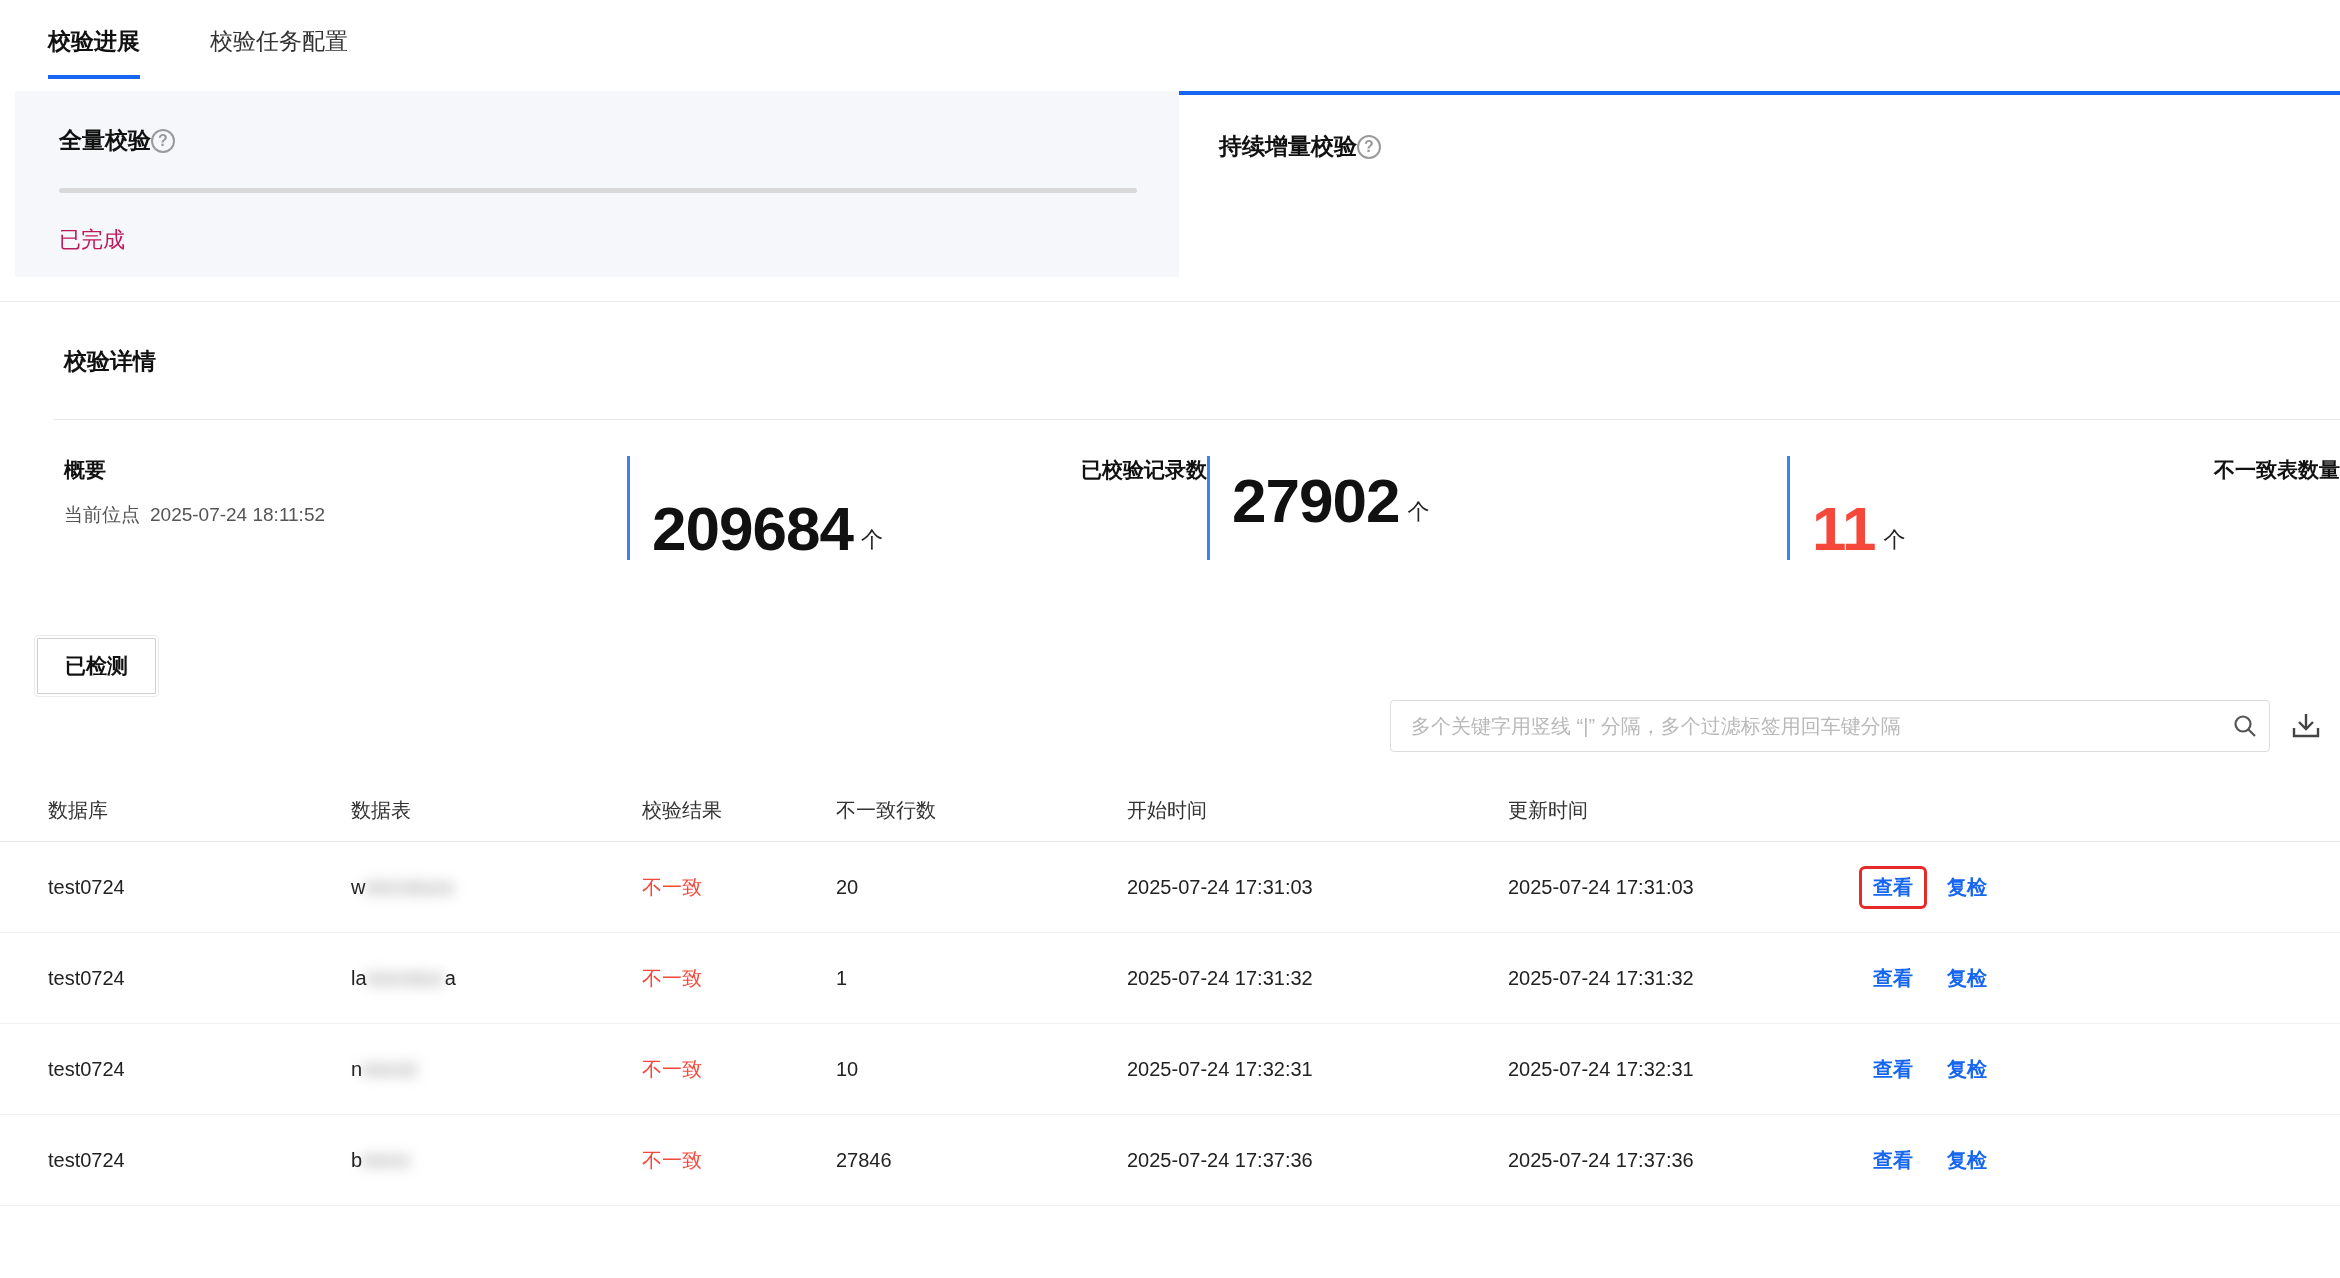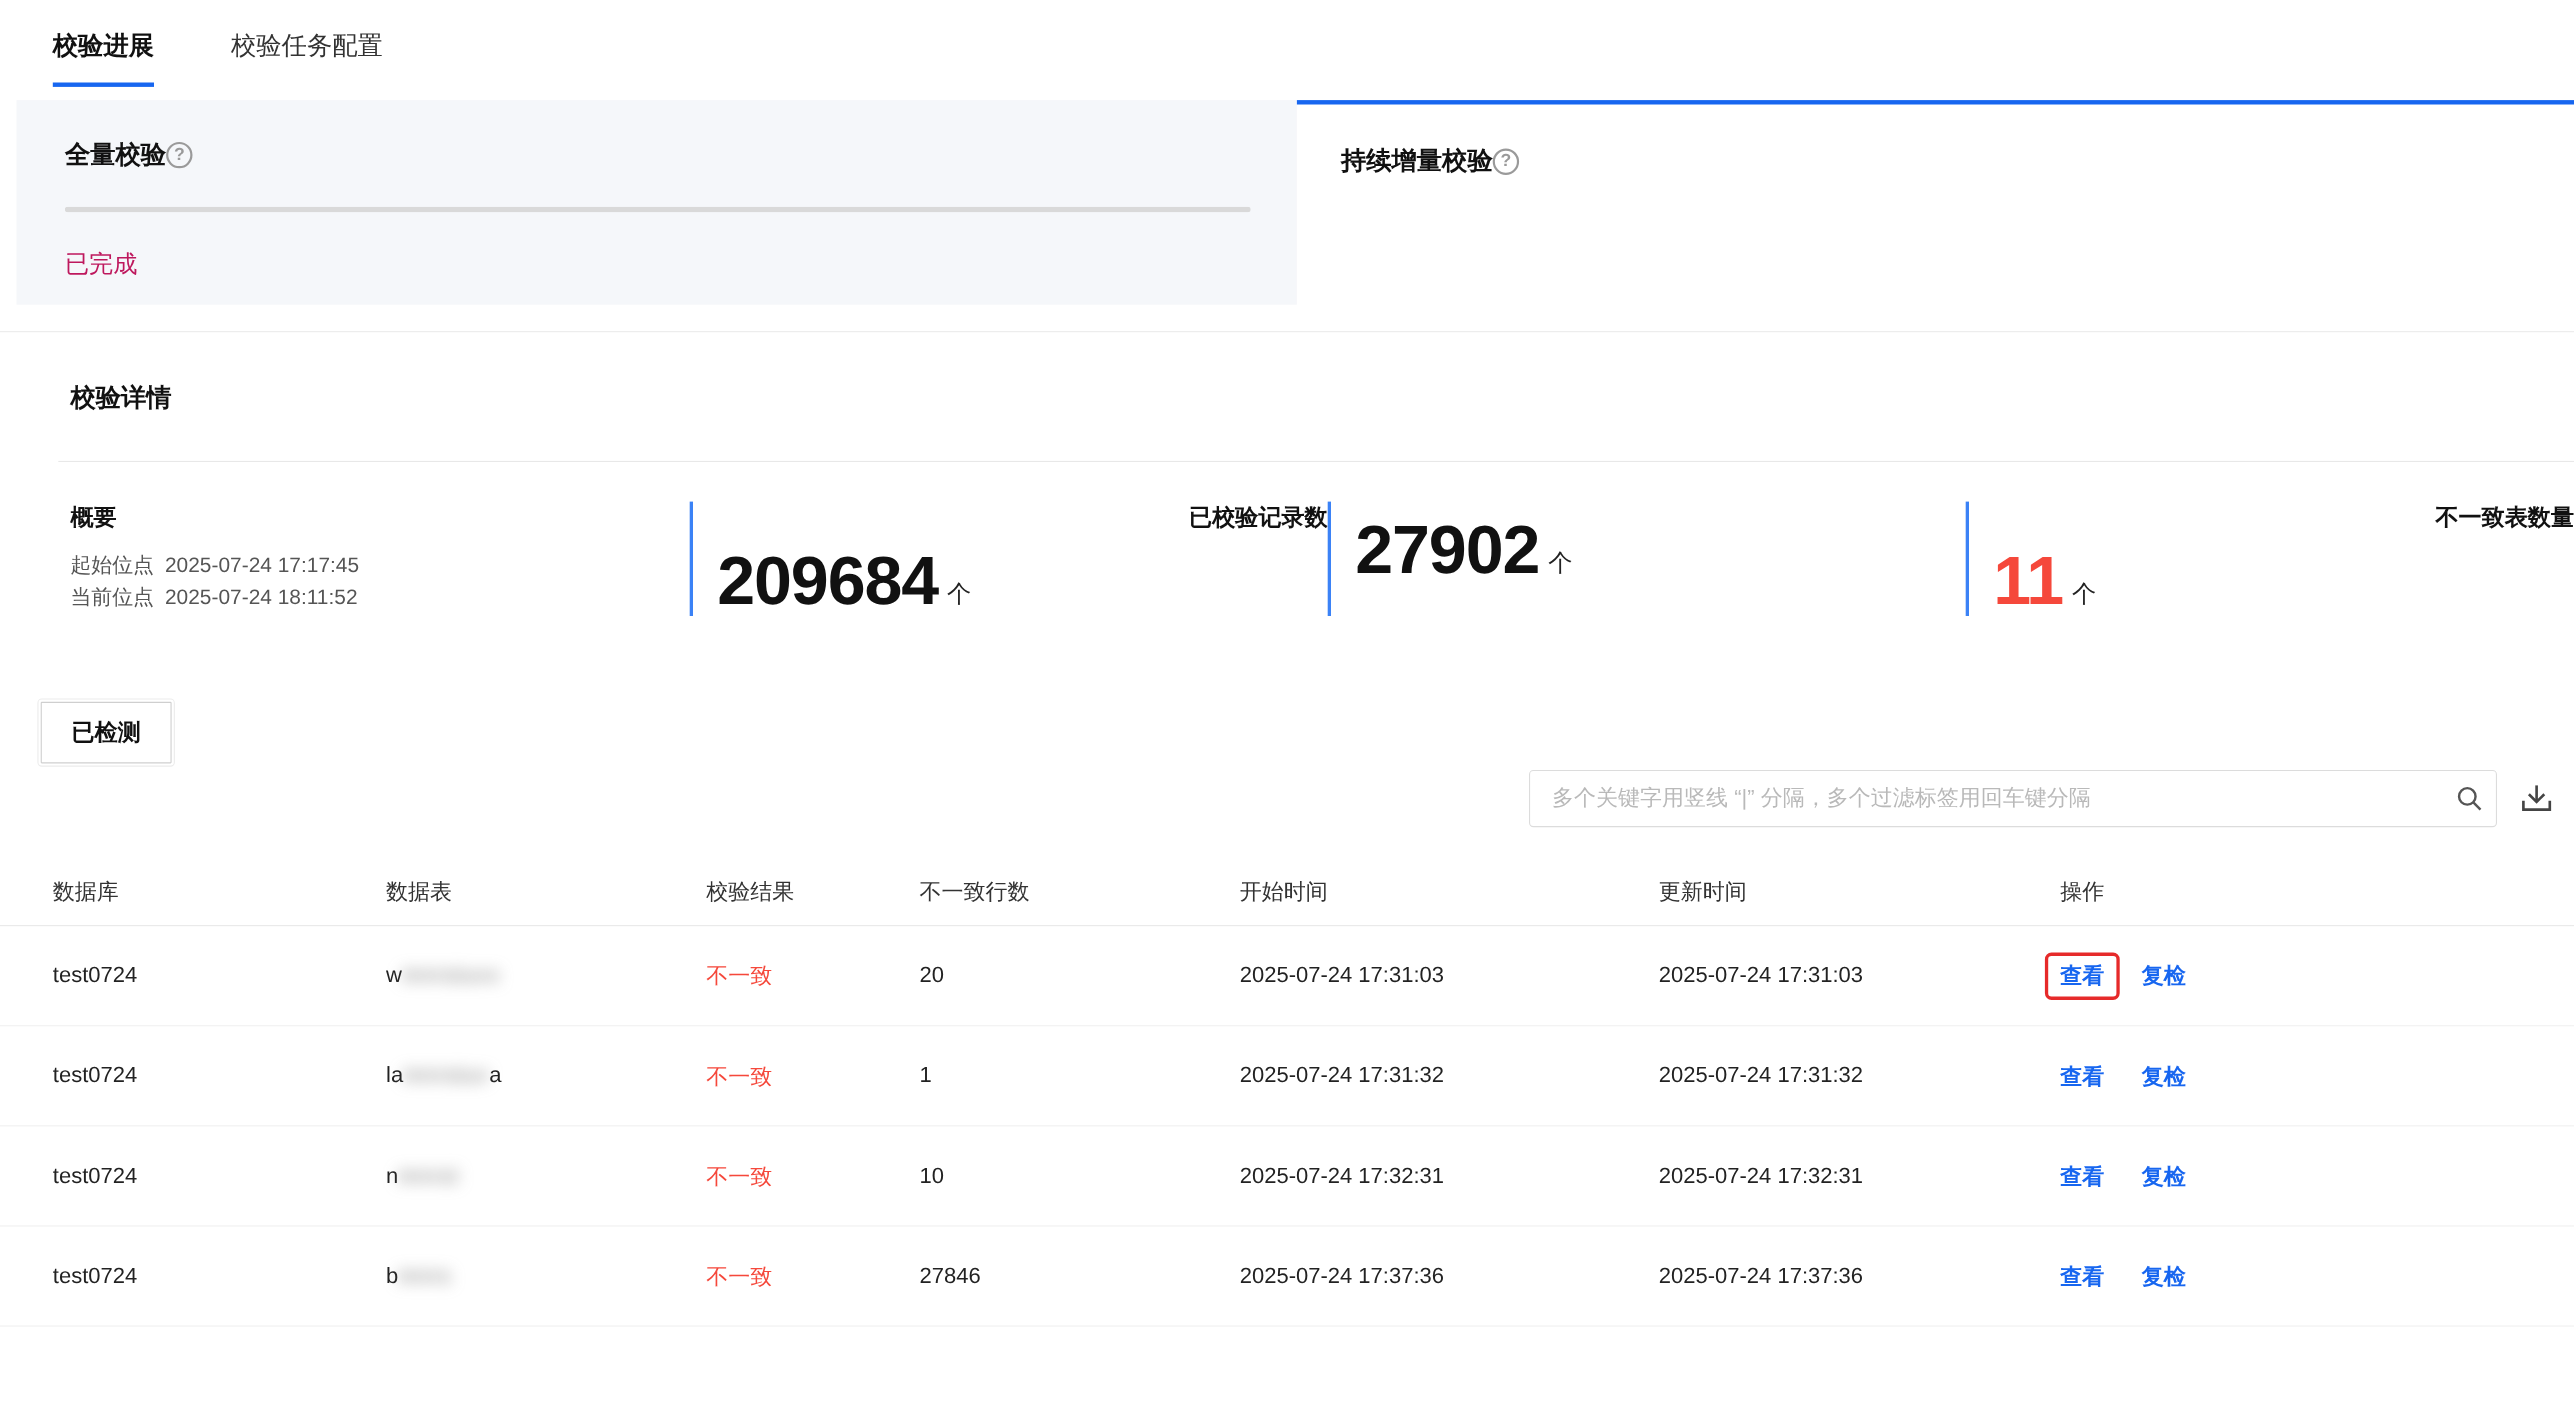--- a/index.html
+++ b/index.html
@@ -114,24 +114,20 @@
 <hr class="hr-a">
 
 
 <div class="section-title">校验详情</div>
 <hr class="hr-b">
 
 <div class="stats">
   <div class="stat-summary">
     <div class="summary-label">概要</div>
     <div class="summary-line">
-      <span>起始位点</span>
-      <span>2025-07-24 17:17:45</span>
-    </div>
-    <div class="summary-line">
       <span>当前位点</span>
       <span>2025-07-24 18:11:52</span>
     </div>
   </div>
 
   <div class="stat-card">
     <div class="stat-label">已校验记录数</div>
     <div class="stat-value-row">
       <span class="stat-value">209684</span>
       <span class="stat-unit">个</span>
@@ -177,21 +173,20 @@
 </div>
 
 
 <div class="grid-row thead">
   <div class="th">数据库</div>
   <div class="th">数据表</div>
   <div class="th">校验结果</div>
   <div class="th">不一致行数</div>
   <div class="th">开始时间</div>
   <div class="th">更新时间</div>
-  <div class="th">操作</div>
 </div>
 
 
 <div class="grid-row trow">
   <div>test0724</div>
   <div class="cell-table">
     <span>w</span><span class="redacted">mnrstuvx</span><span></span>
   </div>
   <div class="cell-result">不一致</div>
   <div>20</div>

